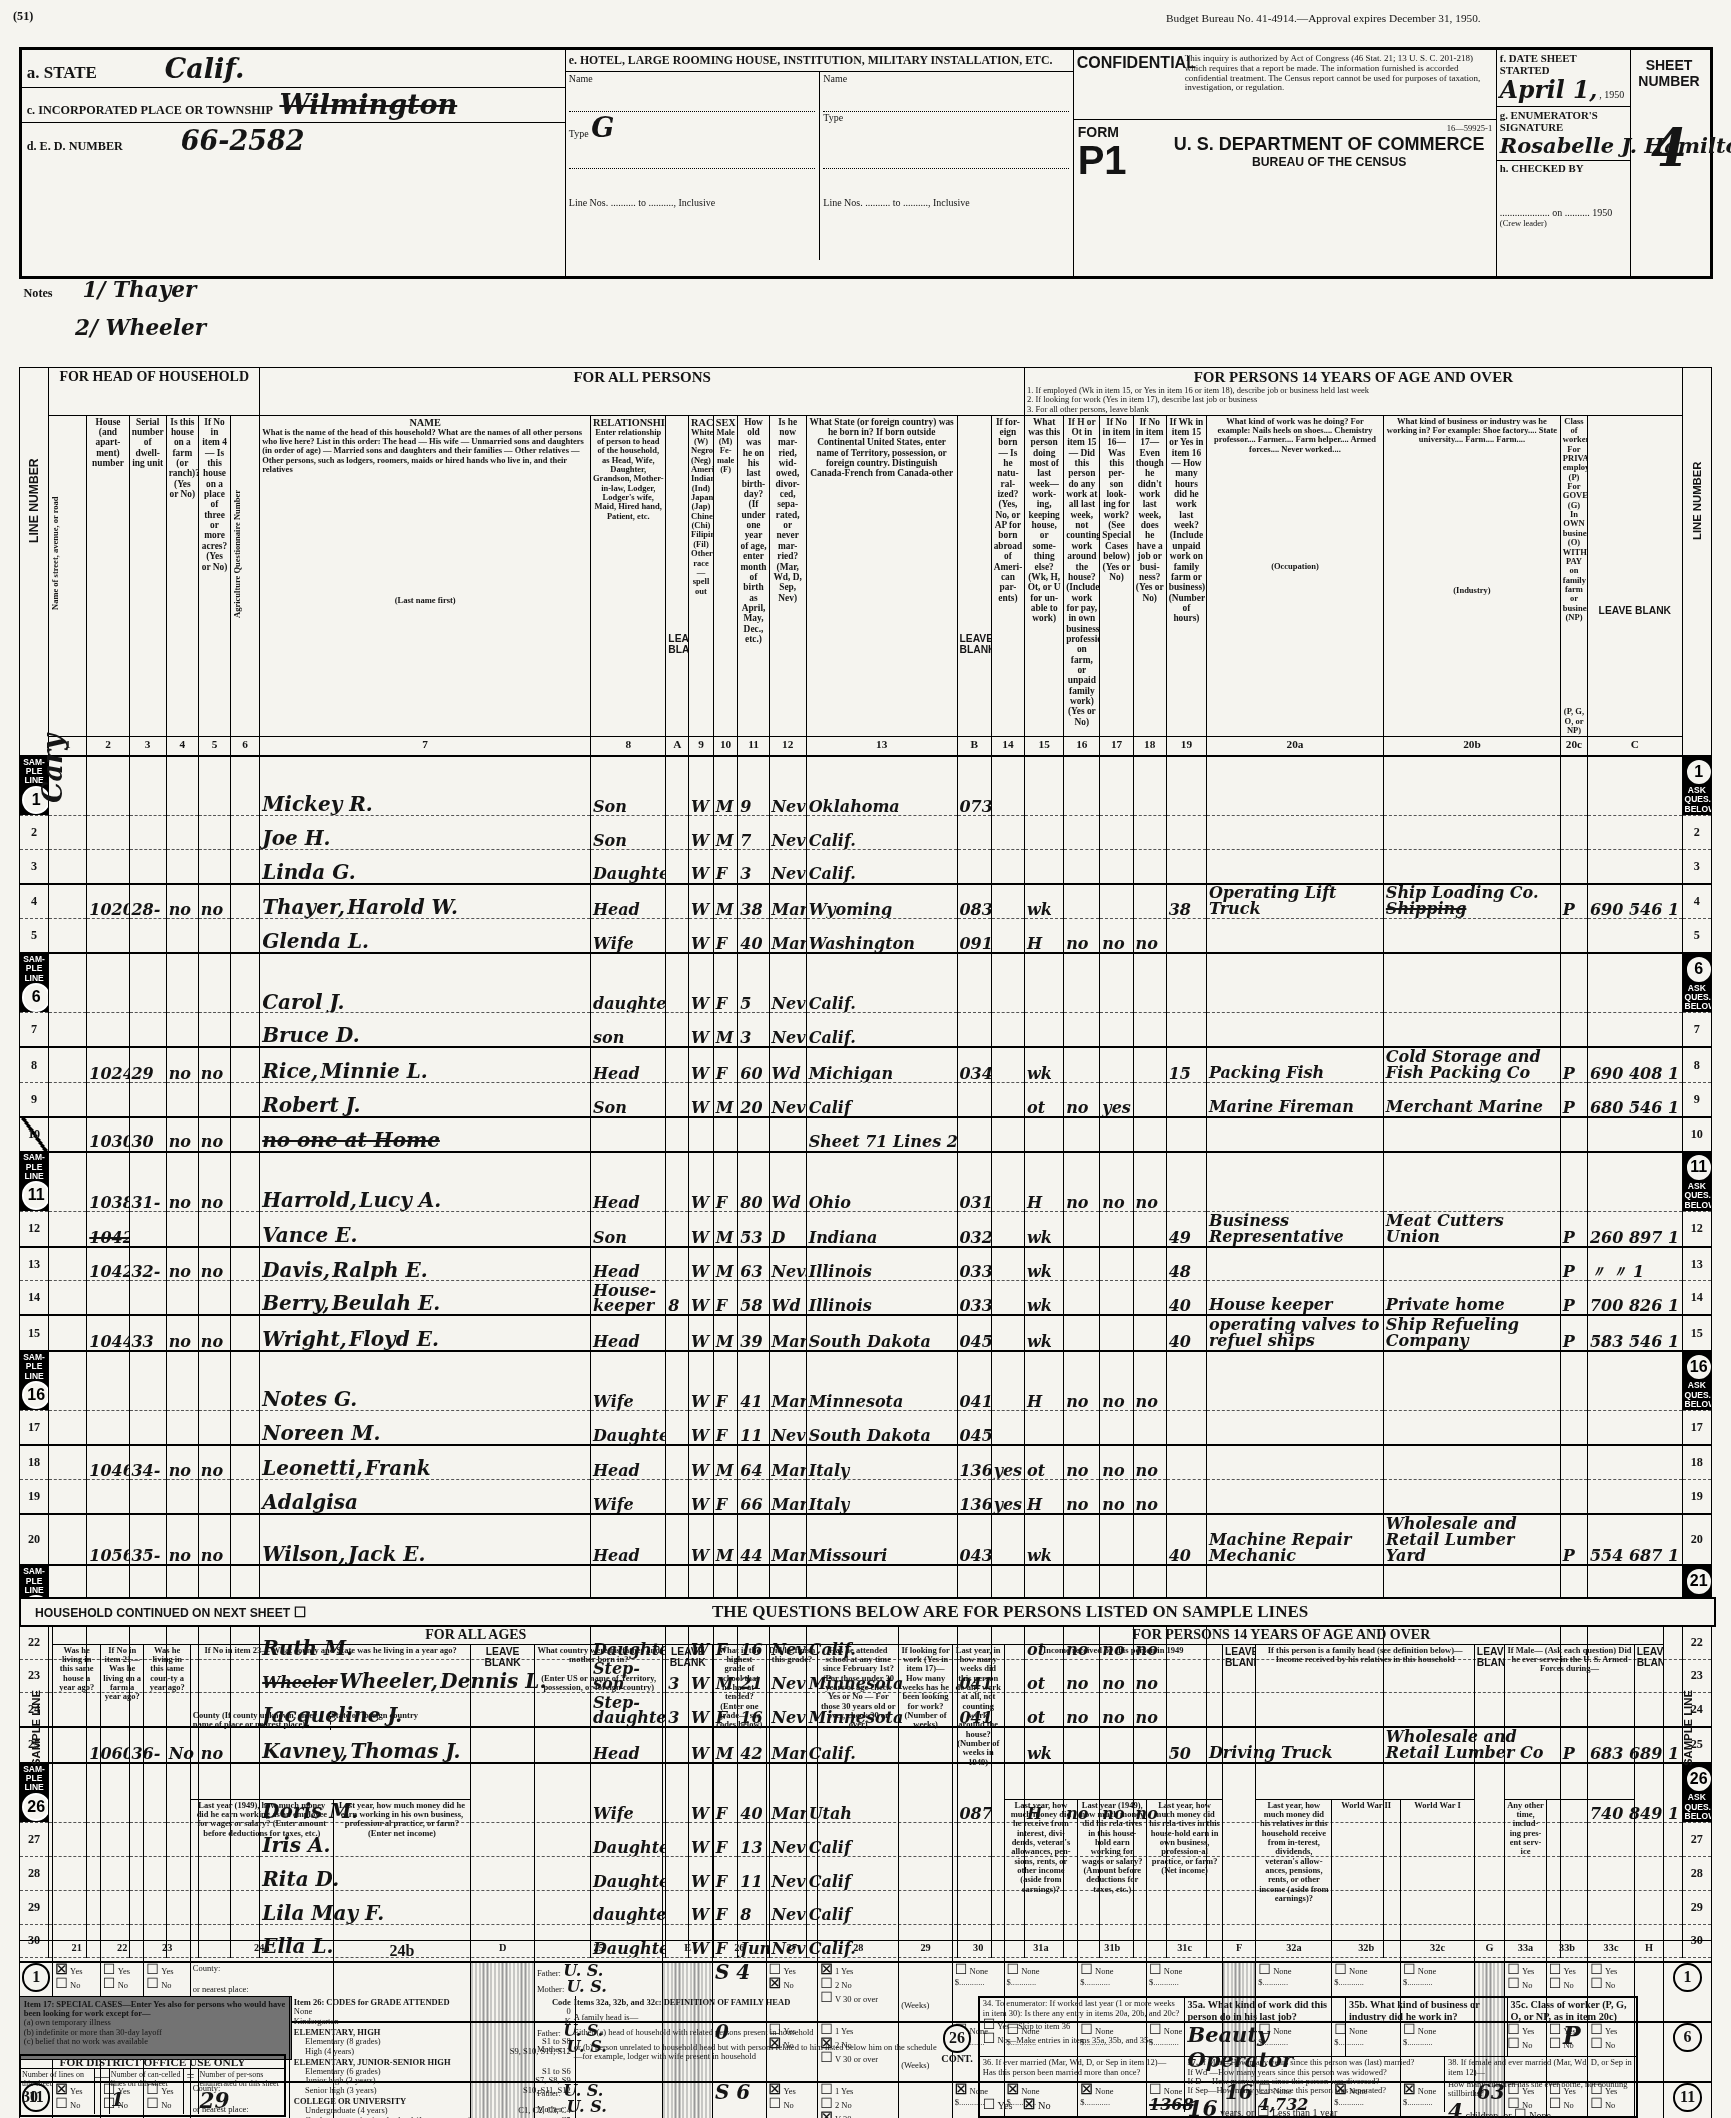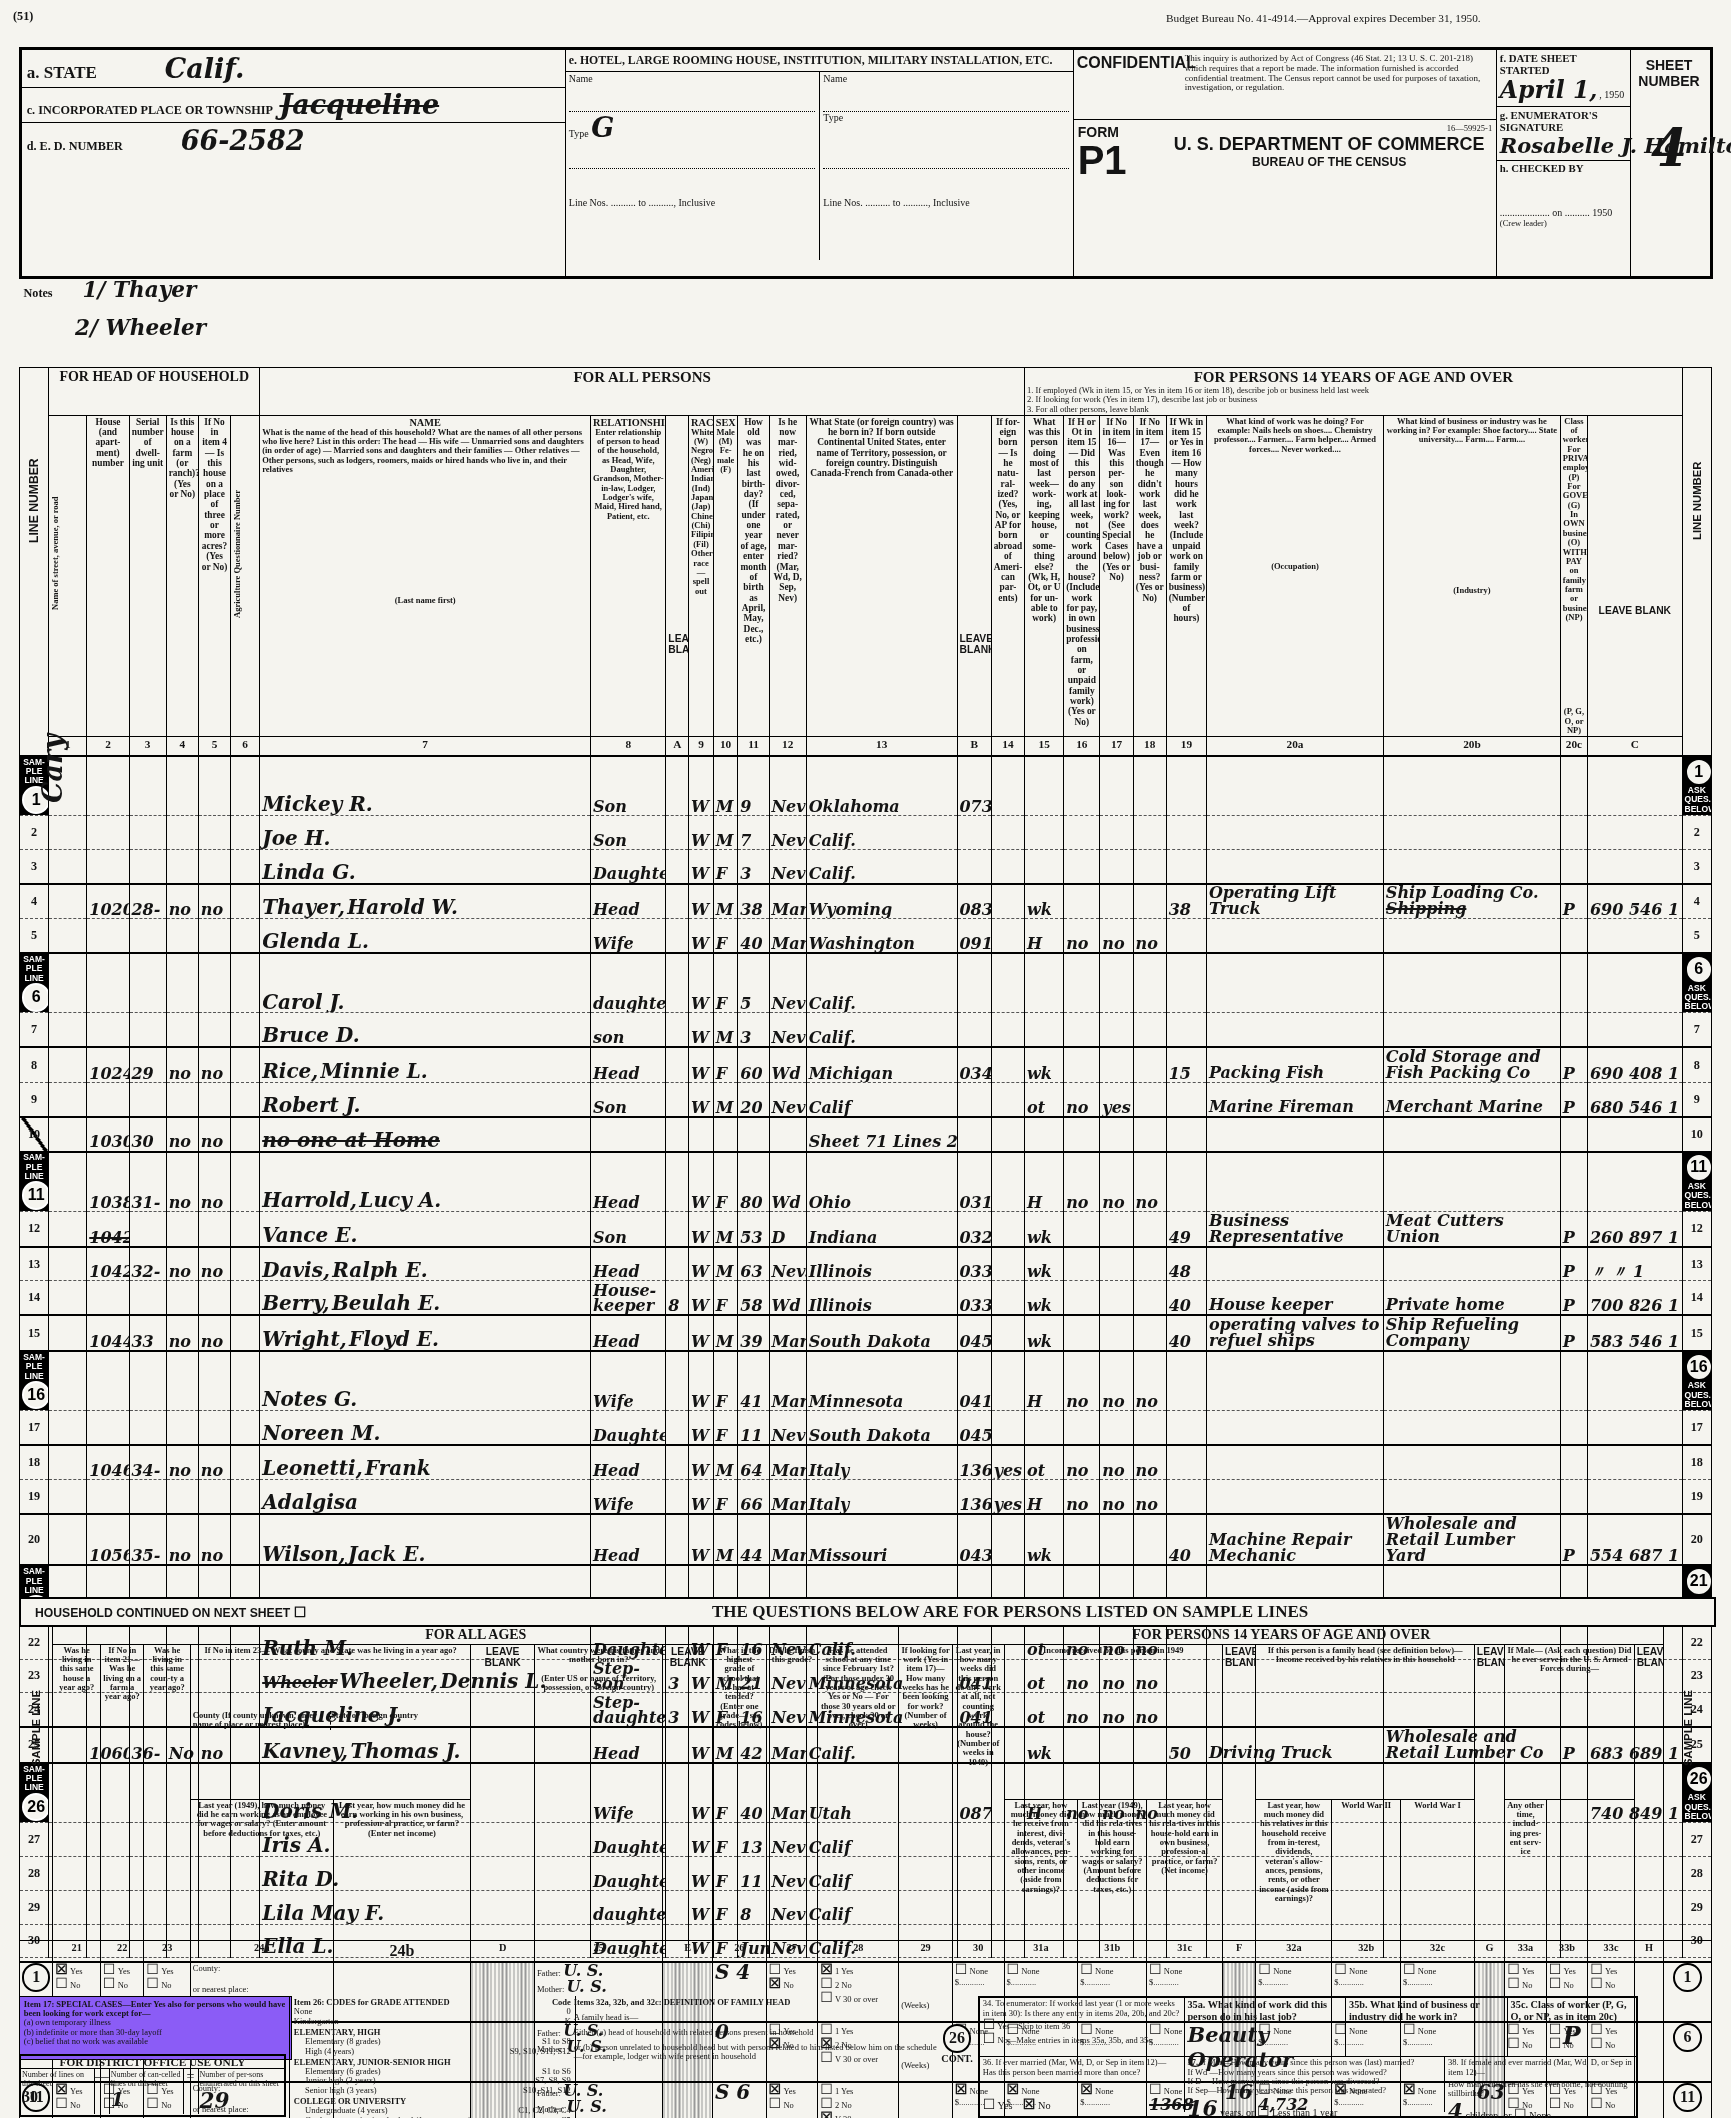--- a/index.html
+++ b/index.html
@@ -44,21 +44,21 @@
 
   <div class="abs" style="left:19px;top:47px;width:1688px;height:226px;border:3.3px solid #000;background:#f5f4ef;">
 
     <div class="abs" style="left:0;top:0;width:543px;height:226px;border-right:1.9px solid #000;">
       <div style="padding:2.8px 4.7px;">
         <span class="bold" style="font-size:17px;">a. STATE</span>
         <span class="hw big" style="margin-left:66px;">Calif.</span>
       </div>
       <div style="border-top:1.4px solid #000;padding:1.9px 4.7px;">
         <span class="bold" style="font-size:12.2px;">c. INCORPORATED PLACE OR TOWNSHIP</span>
-        <span class="hw big strike" style="margin-left:4.7px;">Jacqueline</span>
+        <span class="hw big strike" style="margin-left:4.7px;">Wilmington</span>
       </div>
       <div style="border-top:1.4px solid #000;padding:1.9px 4.7px;">
         <span class="bold" style="font-size:12.2px;">d. E. D. NUMBER</span>
         <span class="hw big" style="margin-left:56px;">66-2582</span>
       </div>
     </div>
 
     <div class="abs" style="left:543px;top:0;width:508px;height:226px;border-right:1.9px solid #000;">
       <div class="bold" style="font-size:11.8px;padding:2.8px 3.8px;border-bottom:1.4px solid #000;">e. HOTEL, LARGE ROOMING HOUSE, INSTITUTION, MILITARY INSTALLATION, ETC.</div>
       <div style="display:flex;height:188px;">
@@ -1336,21 +1336,21 @@
             <td><span><span class="cb">☐</span> <span class="tiny">Yes</span></span><br><span><span class="cb">☐</span> <span class="tiny">No</span></span></td>
             <td></td>
             <td class="center"><span class="circ">11</span></td>
           </tr>
         </tbody>
       </table>
     </div>
 
   <div class="abs" style="left:19px;top:1996px;width:1693px;height:118px;">
 
-    <div class="abs" style="left:0;top:0;width:263px;height:56px;background:#8b5cf6;padding:2.8px 3.8px;border:1.4px solid #000;">
+    <div class="abs" style="left:0;top:0;width:263px;height:56px;background:#737373;padding:2.8px 3.8px;border:1.4px solid #000;">
       <div class="tiny bold">Item 17:  SPECIAL CASES—Enter Yes also for persons who would have been looking for work except for—</div>
       <div class="tiny">(a) own temporary illness</div>
       <div class="tiny">(b) indefinite or more than 30-day layoff</div>
       <div class="tiny">(c) belief that no work was available</div>
     </div>
 
     <div class="abs" style="left:0;top:58px;width:263px;height:59px;border:2.4px solid #000;">
       <div class="bold center" style="font-size:11.3px;border-bottom:1.4px solid #000;">FOR DISTRICT OFFICE USE ONLY</div>
       <div style="display:flex;font-size:8px;">
         <div style="width:71px;border-right:0.9px solid #000;padding:0.9px;">

